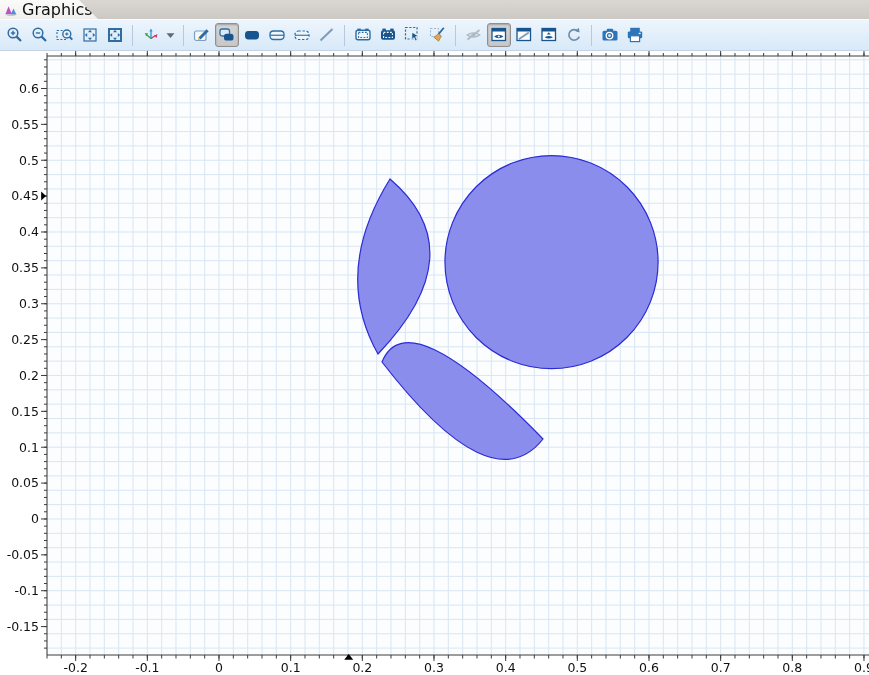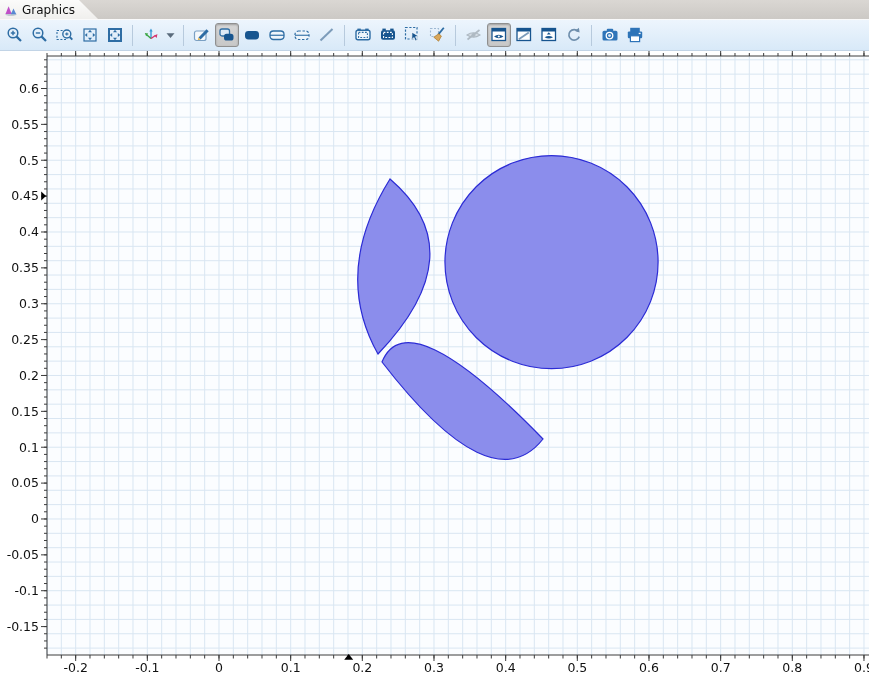--- a/index.html
+++ b/index.html
@@ -4,21 +4,21 @@
 <style>
   html,body{margin:0;padding:0;background:#fff;}
   .app{position:relative;width:869px;height:675px;overflow:hidden;
        font-family:"DejaVu Sans","Liberation Sans",sans-serif;background:#fff;}
   .tabbar{position:relative;height:19px;background:linear-gradient(#dad7d3,#ccc9c5);}
   .tab{position:absolute;left:0;top:0;height:19px;width:100px;
        background:linear-gradient(#fbfbfa,#f0efed);
        clip-path:polygon(0 0,79px 0,98px 19px,0 19px);
        display:flex;align-items:center;gap:4px;padding-left:4px;box-sizing:border-box;
        filter:drop-shadow(0 -1px 0 #9b9b9b) drop-shadow(1px 0 0 #a5a5a5);}
-  .tablabel{font-size:12px;color:#111;}
+  .tablabel{font-size:16px;color:#111;}
   .tabicon svg{display:block;}
   .toolbar{height:32px;background:linear-gradient(#edf5fd,#d8e9f8);
            border-top:1px solid #fafafa;border-bottom:1px solid #c2d4e6;
            display:flex;align-items:center;padding-left:2px;box-sizing:border-box;}
   .tbtn{width:24px;height:24px;margin:0 0.5px;border:1px solid transparent;border-radius:3px;
         display:flex;align-items:center;justify-content:center;background:transparent;padding:0;}
   .tbtn.narrow{width:14px;}
   .tbtn.pressed{background:linear-gradient(#d6d6d6,#c7c7c7);border-color:#8f8f8f;
         box-shadow:inset 0 1px 2px rgba(0,0,0,0.25);}
   .tbtn.disabled{opacity:0.6;filter:grayscale(0.4);}

